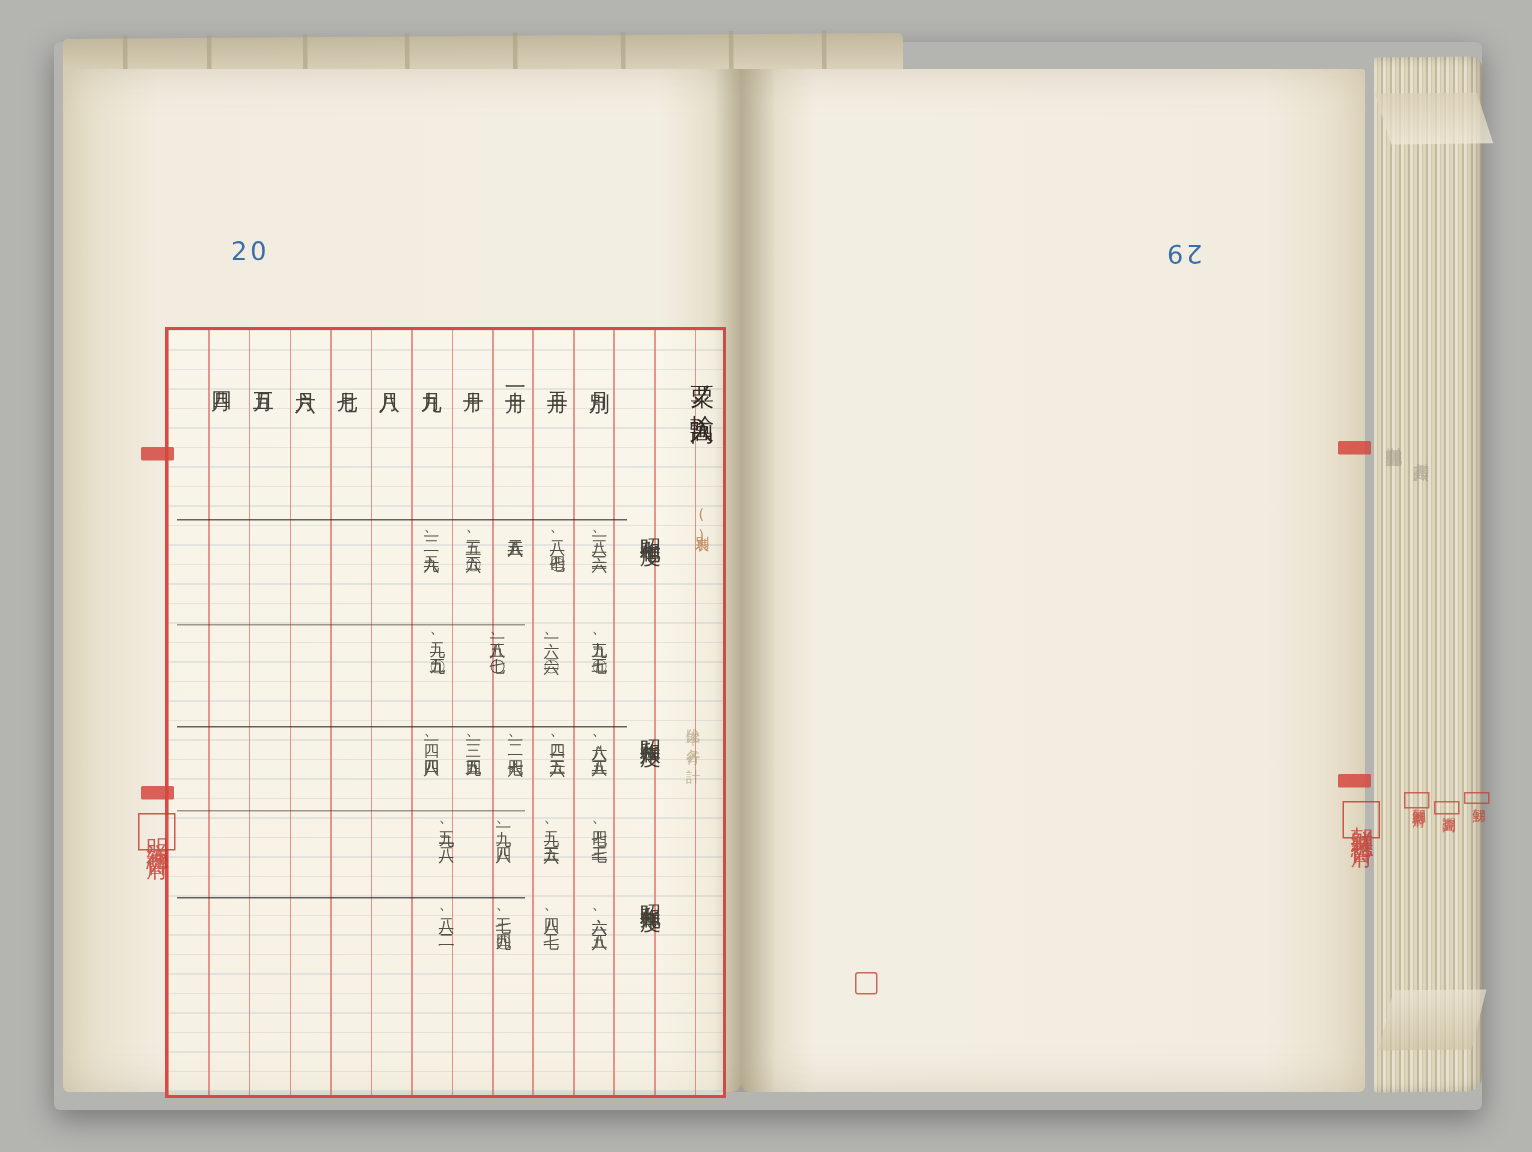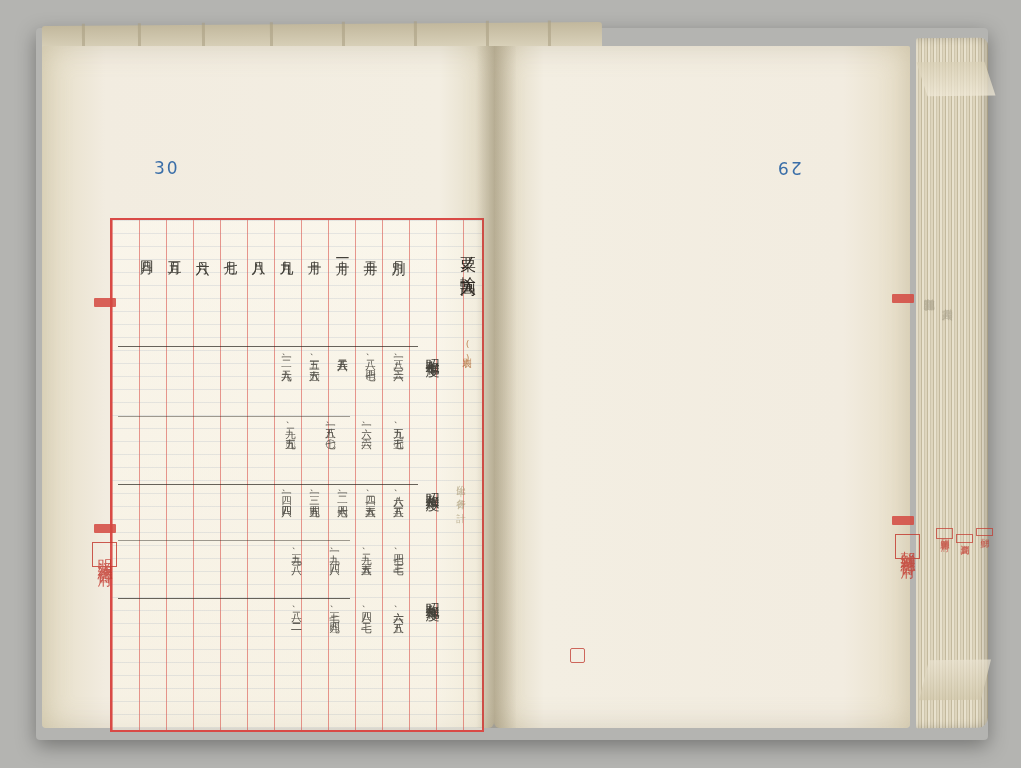--- a/index.html
+++ b/index.html
@@ -248,21 +248,21 @@
       <div class="binding-notch" style="left:160px"></div>
       <div class="binding-notch" style="left:228px"></div>
       <div class="binding-notch" style="left:300px"></div>
       <div class="binding-notch" style="left:372px"></div>
       <div class="binding-notch" style="left:444px"></div>
       <div class="binding-notch" style="left:506px"></div>
     </div>
 
     <div class="leaf left">
 
-      <div class="folio left">30</div>
+      <div class="folio left">20</div>
 
       <div class="frame left">
         <div class="paper-grid"></div>
 
         <div class="hrule" style="left:6px;  top:126px; width:300px;"></div>
         <div class="hrule thin" style="left:6px; top:196px; width:232px;"></div>
         <div class="hrule" style="left:6px;  top:264px; width:300px;"></div>
         <div class="hrule thin" style="left:6px; top:320px; width:232px;"></div>
         <div class="hrule" style="left:6px;  top:378px; width:232px;"></div>
 

